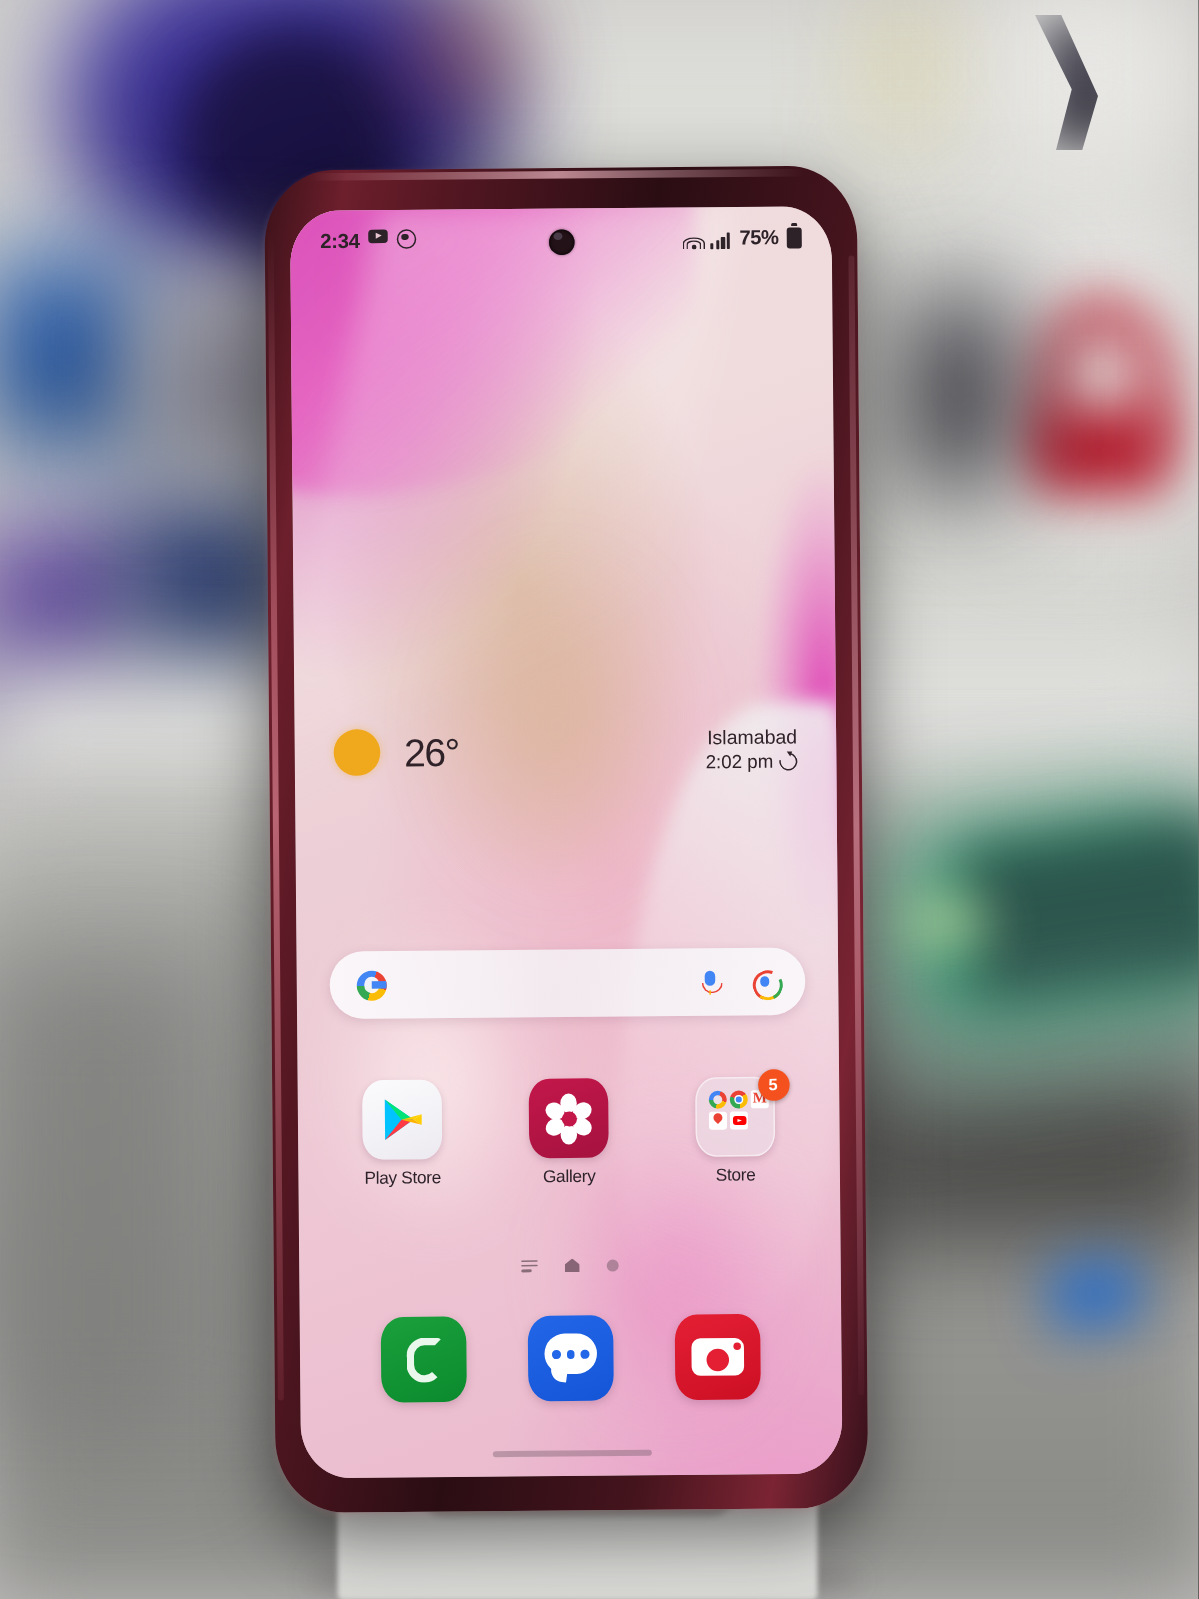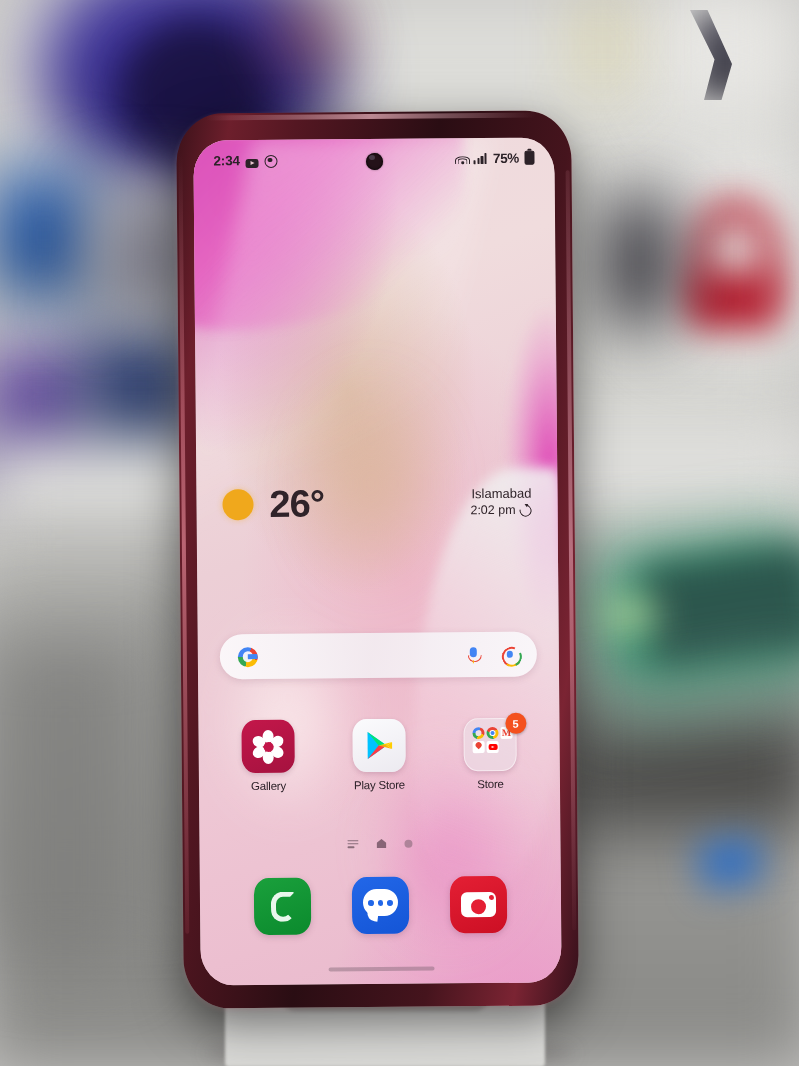--- a/index.html
+++ b/index.html
@@ -59,22 +59,22 @@
   #swoopF{left:-20px;top:430px;width:220px;height:300px;
     background:radial-gradient(closest-side,rgba(255,246,244,.75),rgba(255,246,244,0) 70%);filter:blur(20px);}
   #glare{position:absolute;left:0;top:0;width:240px;height:560px;
     background:linear-gradient(150deg,rgba(255,255,255,.32),rgba(255,255,255,0) 58%);
     transform:skewX(-12deg);filter:blur(10px);}
 
   
   #statusbar{position:absolute;left:0;top:0;width:100%;height:40px;
     display:flex;align-items:center;justify-content:space-between;
     padding:0 20px;box-sizing:border-box;color:#2c2228;}
-  .sb-left{display:flex;align-items:flex-end;gap:6px;}
-  .sb-right{display:flex;align-items:center;gap:4px;}
+  .sb-left{display:flex;align-items:flex-start;gap:6px;}
+  .sb-right{display:flex;align-items:flex-end;gap:4px;}
   #clock{font-size:13.5px;font-weight:bold;letter-spacing:-.2px;}
   #battpct{font-size:13.5px;font-weight:bold;letter-spacing:-.3px;margin:0 1px 0 2px;}
   .yticon{width:13px;height:9px;border-radius:2.5px;background:#2c2228;position:relative;}
   .yticon:after{content:"";position:absolute;left:5px;top:2px;border-left:4px solid #e9c6cf;
     border-top:2.5px solid transparent;border-bottom:2.5px solid transparent;}
   .recicon{width:11px;height:11px;border-radius:50%;border:1.6px solid #2c2228;position:relative;}
   .recicon:after{content:"";position:absolute;left:2.2px;top:2.2px;width:4.6px;height:4.6px;border-radius:50%;background:#2c2228;}
   .camhole{position:absolute;left:50%;top:14px;transform:translateX(-50%);
     width:17px;height:17px;border-radius:50%;background:#241219;
     box-shadow:inset 0 0 3px #000, 0 0 2px rgba(0,0,0,.5);}
@@ -96,21 +96,21 @@
   .sig b:nth-child(3){height:8px;}
   .sig b:nth-child(4){height:10.5px;}
   .batt{width:8.5px;height:12px;border:1.6px solid #2c2228;border-radius:2px;position:relative;background:#2c2228;}
   .batt:before{content:"";position:absolute;left:2px;top:-3.2px;width:4px;height:2px;background:#2c2228;border-radius:1px 1px 0 0;}
 
   
   #weather{position:absolute;left:0;top:345px;width:100%;padding:0 26px;box-sizing:border-box;
     display:flex;align-items:center;justify-content:space-between;color:#2f2329;}
   #wx-left{display:flex;align-items:center;gap:16px;}
   #sun{width:31px;height:31px;border-radius:50%;background:#f0a81c;box-shadow:0 0 6px rgba(240,168,28,.4);}
-  #temp{font-size:38px;font-weight:700;letter-spacing:-1px;line-height:1;}
+  #temp{font-size:26px;font-weight:400;letter-spacing:-1px;line-height:1;}
   #wx-right{text-align:right;line-height:1.32;}
   #city{font-size:13px;font-weight:500;}
   #wxtime-row{display:flex;align-items:center;justify-content:flex-end;gap:4px;font-size:12.5px;font-weight:500;}
   .refresh{width:10px;height:10px;border:1.5px solid #2f2329;border-radius:50%;
     border-top-color:transparent;transform:rotate(-35deg);position:relative;}
   .refresh:after{content:"";position:absolute;right:-1px;top:-1px;border-left:3px solid #2f2329;
     border-top:2px solid transparent;border-bottom:2px solid transparent;}
 
   
   #searchbar{position:absolute;left:22px;top:494px;width:317px;height:45px;border-radius:23px;
@@ -328,49 +328,49 @@
               <i class="i3"></i>
               <b></b>
           </span>
         </span>
       </div>
 
       <div id="appgrid">
 
 
         <div class="app">
+          <div class="appicon ic-play">
+            <svg width="26" height="29" viewBox="0 0 26 29">
+              <path d="M1 1 L20 14.5 L1 28 Z" fill="#00c3ff"></path>
+              <path d="M1 1 L20 14.5 L12 14.5 Z" fill="#00e376"></path>
+              <path d="M1 28 L20 14.5 L12 14.5 Z" fill="#ff3a44"></path>
+              <path d="M20 14.5 L25.5 11 L25.5 18 Z" fill="#ffce00"></path>
+              <path d="M12 14.5 L20 14.5 L25.5 11 Z" fill="#ffce00"></path>
+              <path d="M12 14.5 L20 14.5 L25.5 18 Z" fill="#ffb300"></path>
+            </svg>
+          </div>
+          <div class="applabel">Play Store</div>
+        </div>
+
+        <div class="app">
           <div class="appicon ic-gal">
             <span class="fl">
               <i style="transform:rotate(0deg)"></i>
                 <i style="transform:rotate(60deg)"></i>
                 <i style="transform:rotate(120deg)"></i>
               <i style="transform:rotate(180deg)"></i>
                 <i style="transform:rotate(240deg)"></i>
                 <i style="transform:rotate(300deg)"></i>
               <u></u>
             </span>
           </div>
           <div class="applabel">Gallery</div>
         </div>
 
         <div class="app">
-          <div class="appicon ic-play">
-            <svg width="26" height="29" viewBox="0 0 26 29">
-              <path d="M1 1 L20 14.5 L1 28 Z" fill="#00c3ff"></path>
-              <path d="M1 1 L20 14.5 L12 14.5 Z" fill="#00e376"></path>
-              <path d="M1 28 L20 14.5 L12 14.5 Z" fill="#ff3a44"></path>
-              <path d="M20 14.5 L25.5 11 L25.5 18 Z" fill="#ffce00"></path>
-              <path d="M12 14.5 L20 14.5 L25.5 11 Z" fill="#ffce00"></path>
-              <path d="M12 14.5 L20 14.5 L25.5 18 Z" fill="#ffb300"></path>
-            </svg>
-          </div>
-          <div class="applabel">Play Store</div>
-        </div>
-
-        <div class="app">
           <div class="appicon ic-folder">
             <span class="mini m-g"></span>
             <span class="mini m-chrome"></span>
             <span class="mini m-gmail">M</span>
             <span class="mini m-maps"></span>
             <span class="mini m-yt"></span>
           </div>
           <div id="folderbadge">5</div>
           <div class="applabel">Store</div>
         </div>

